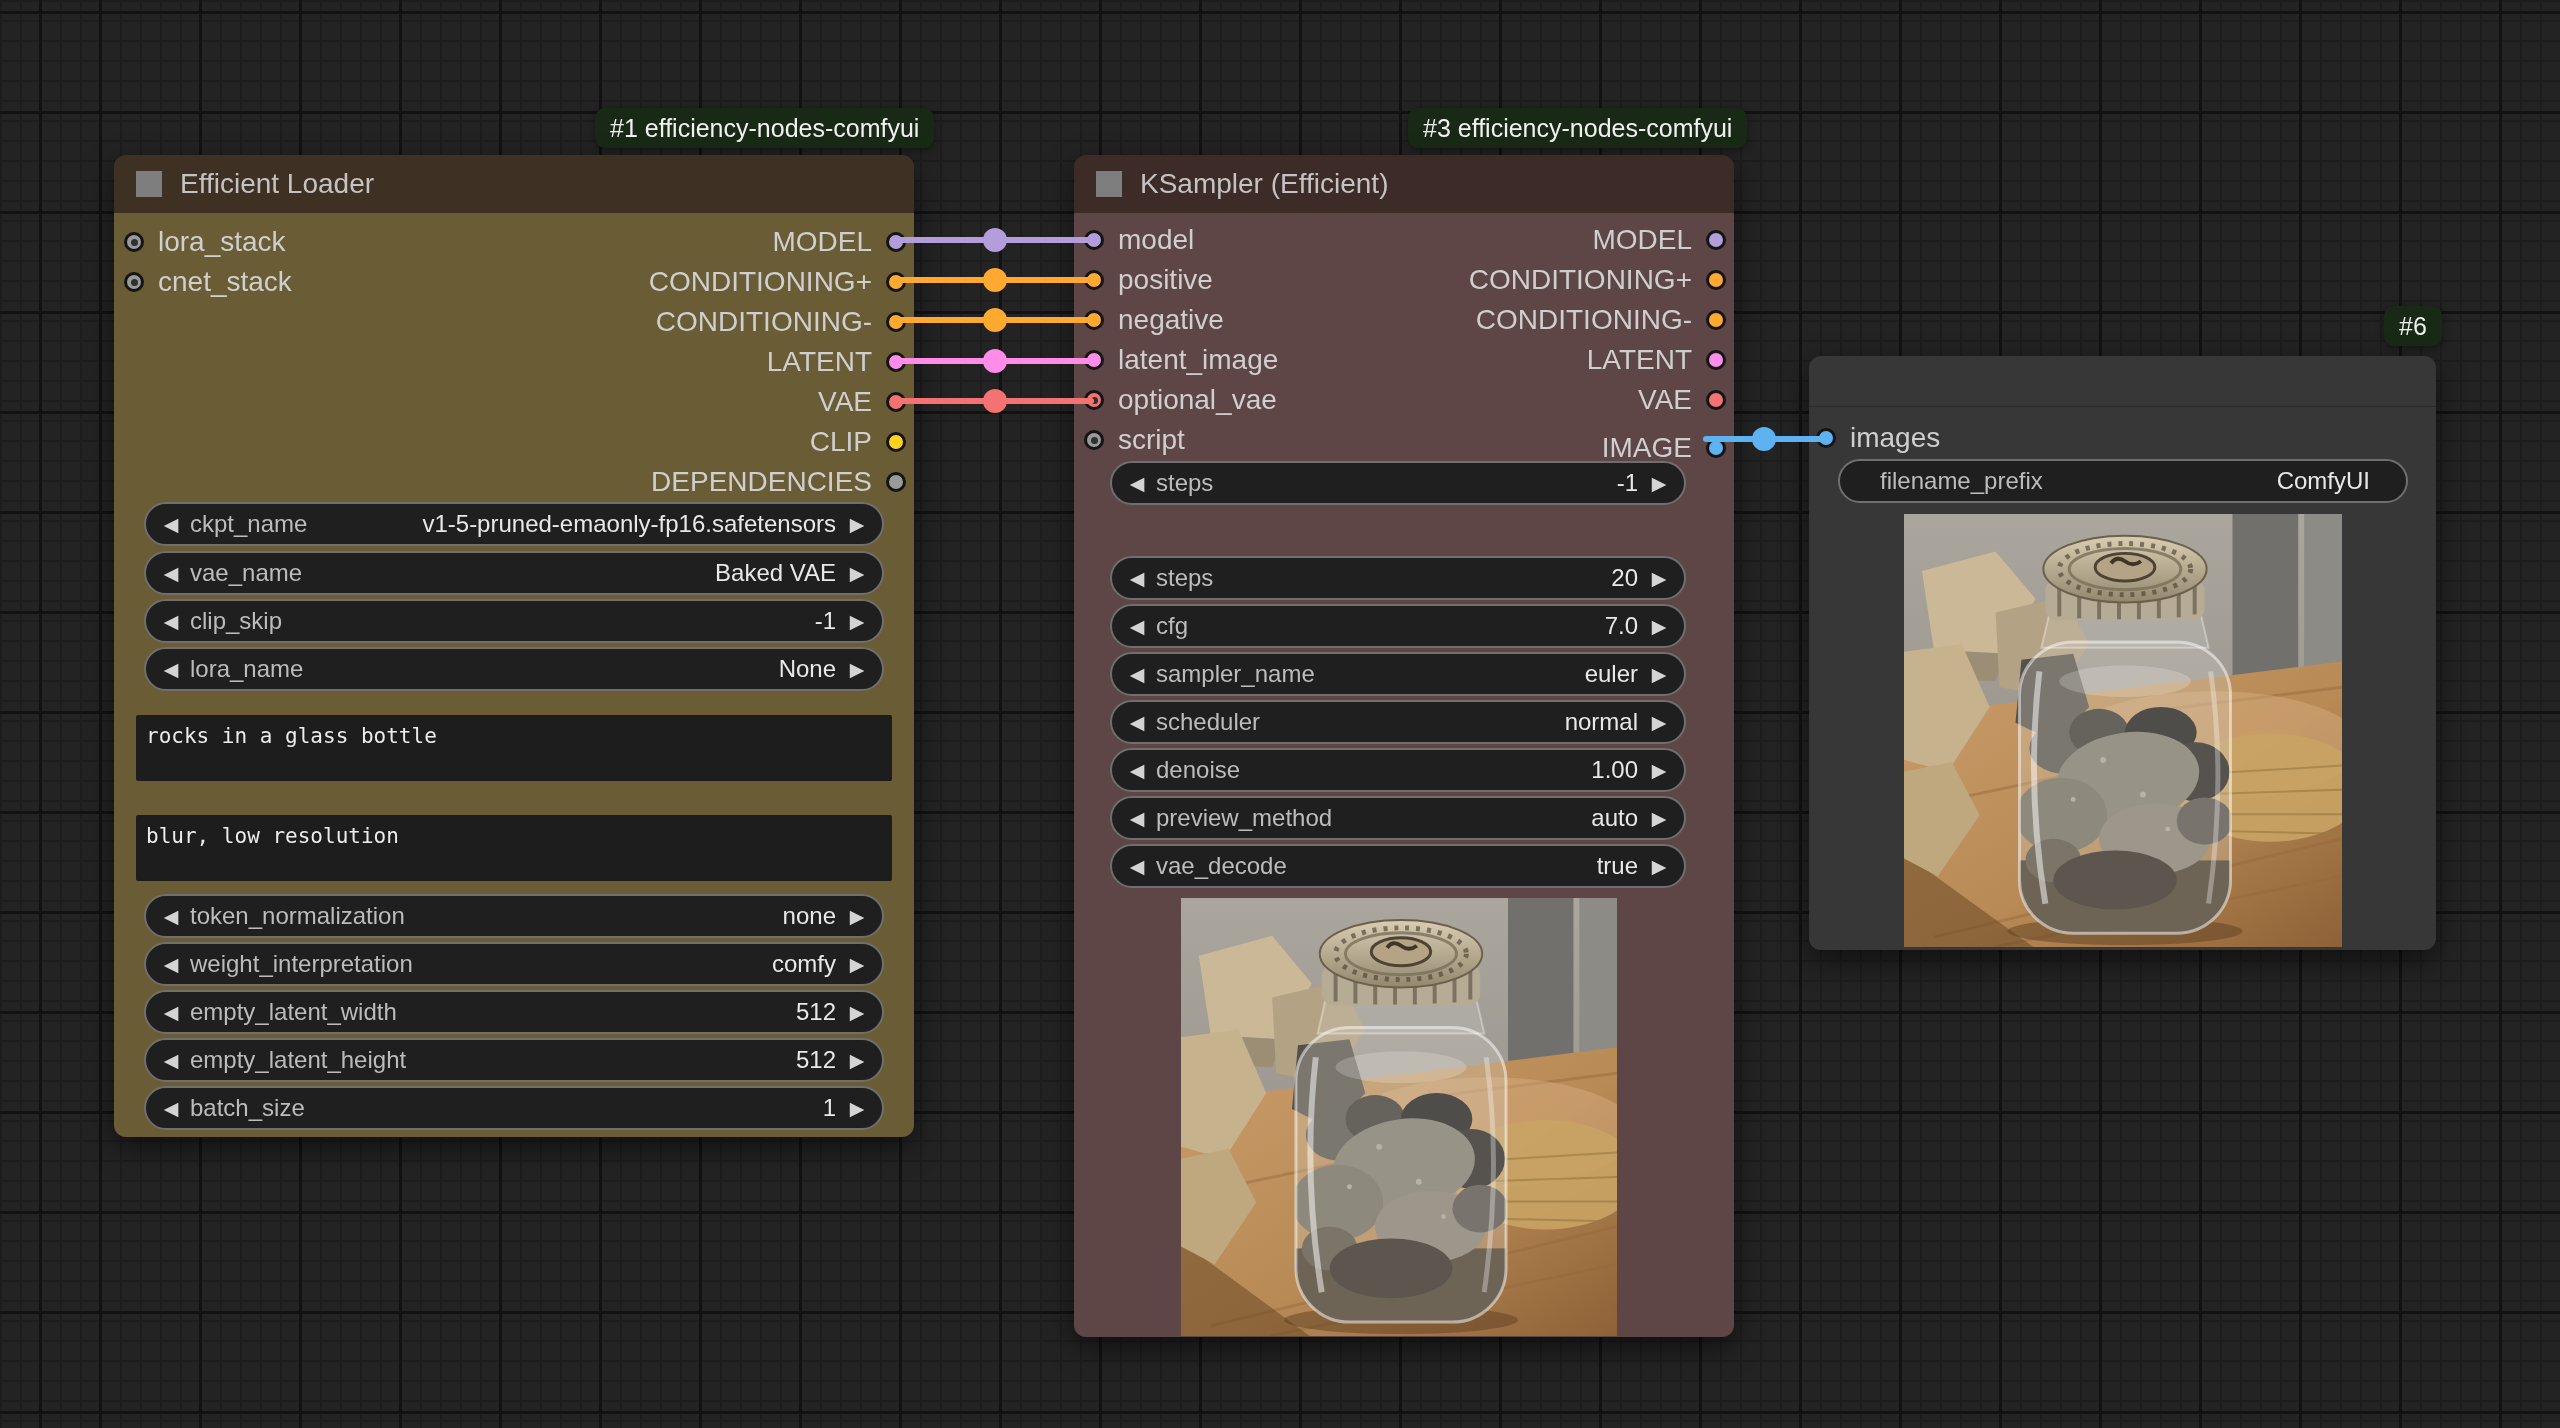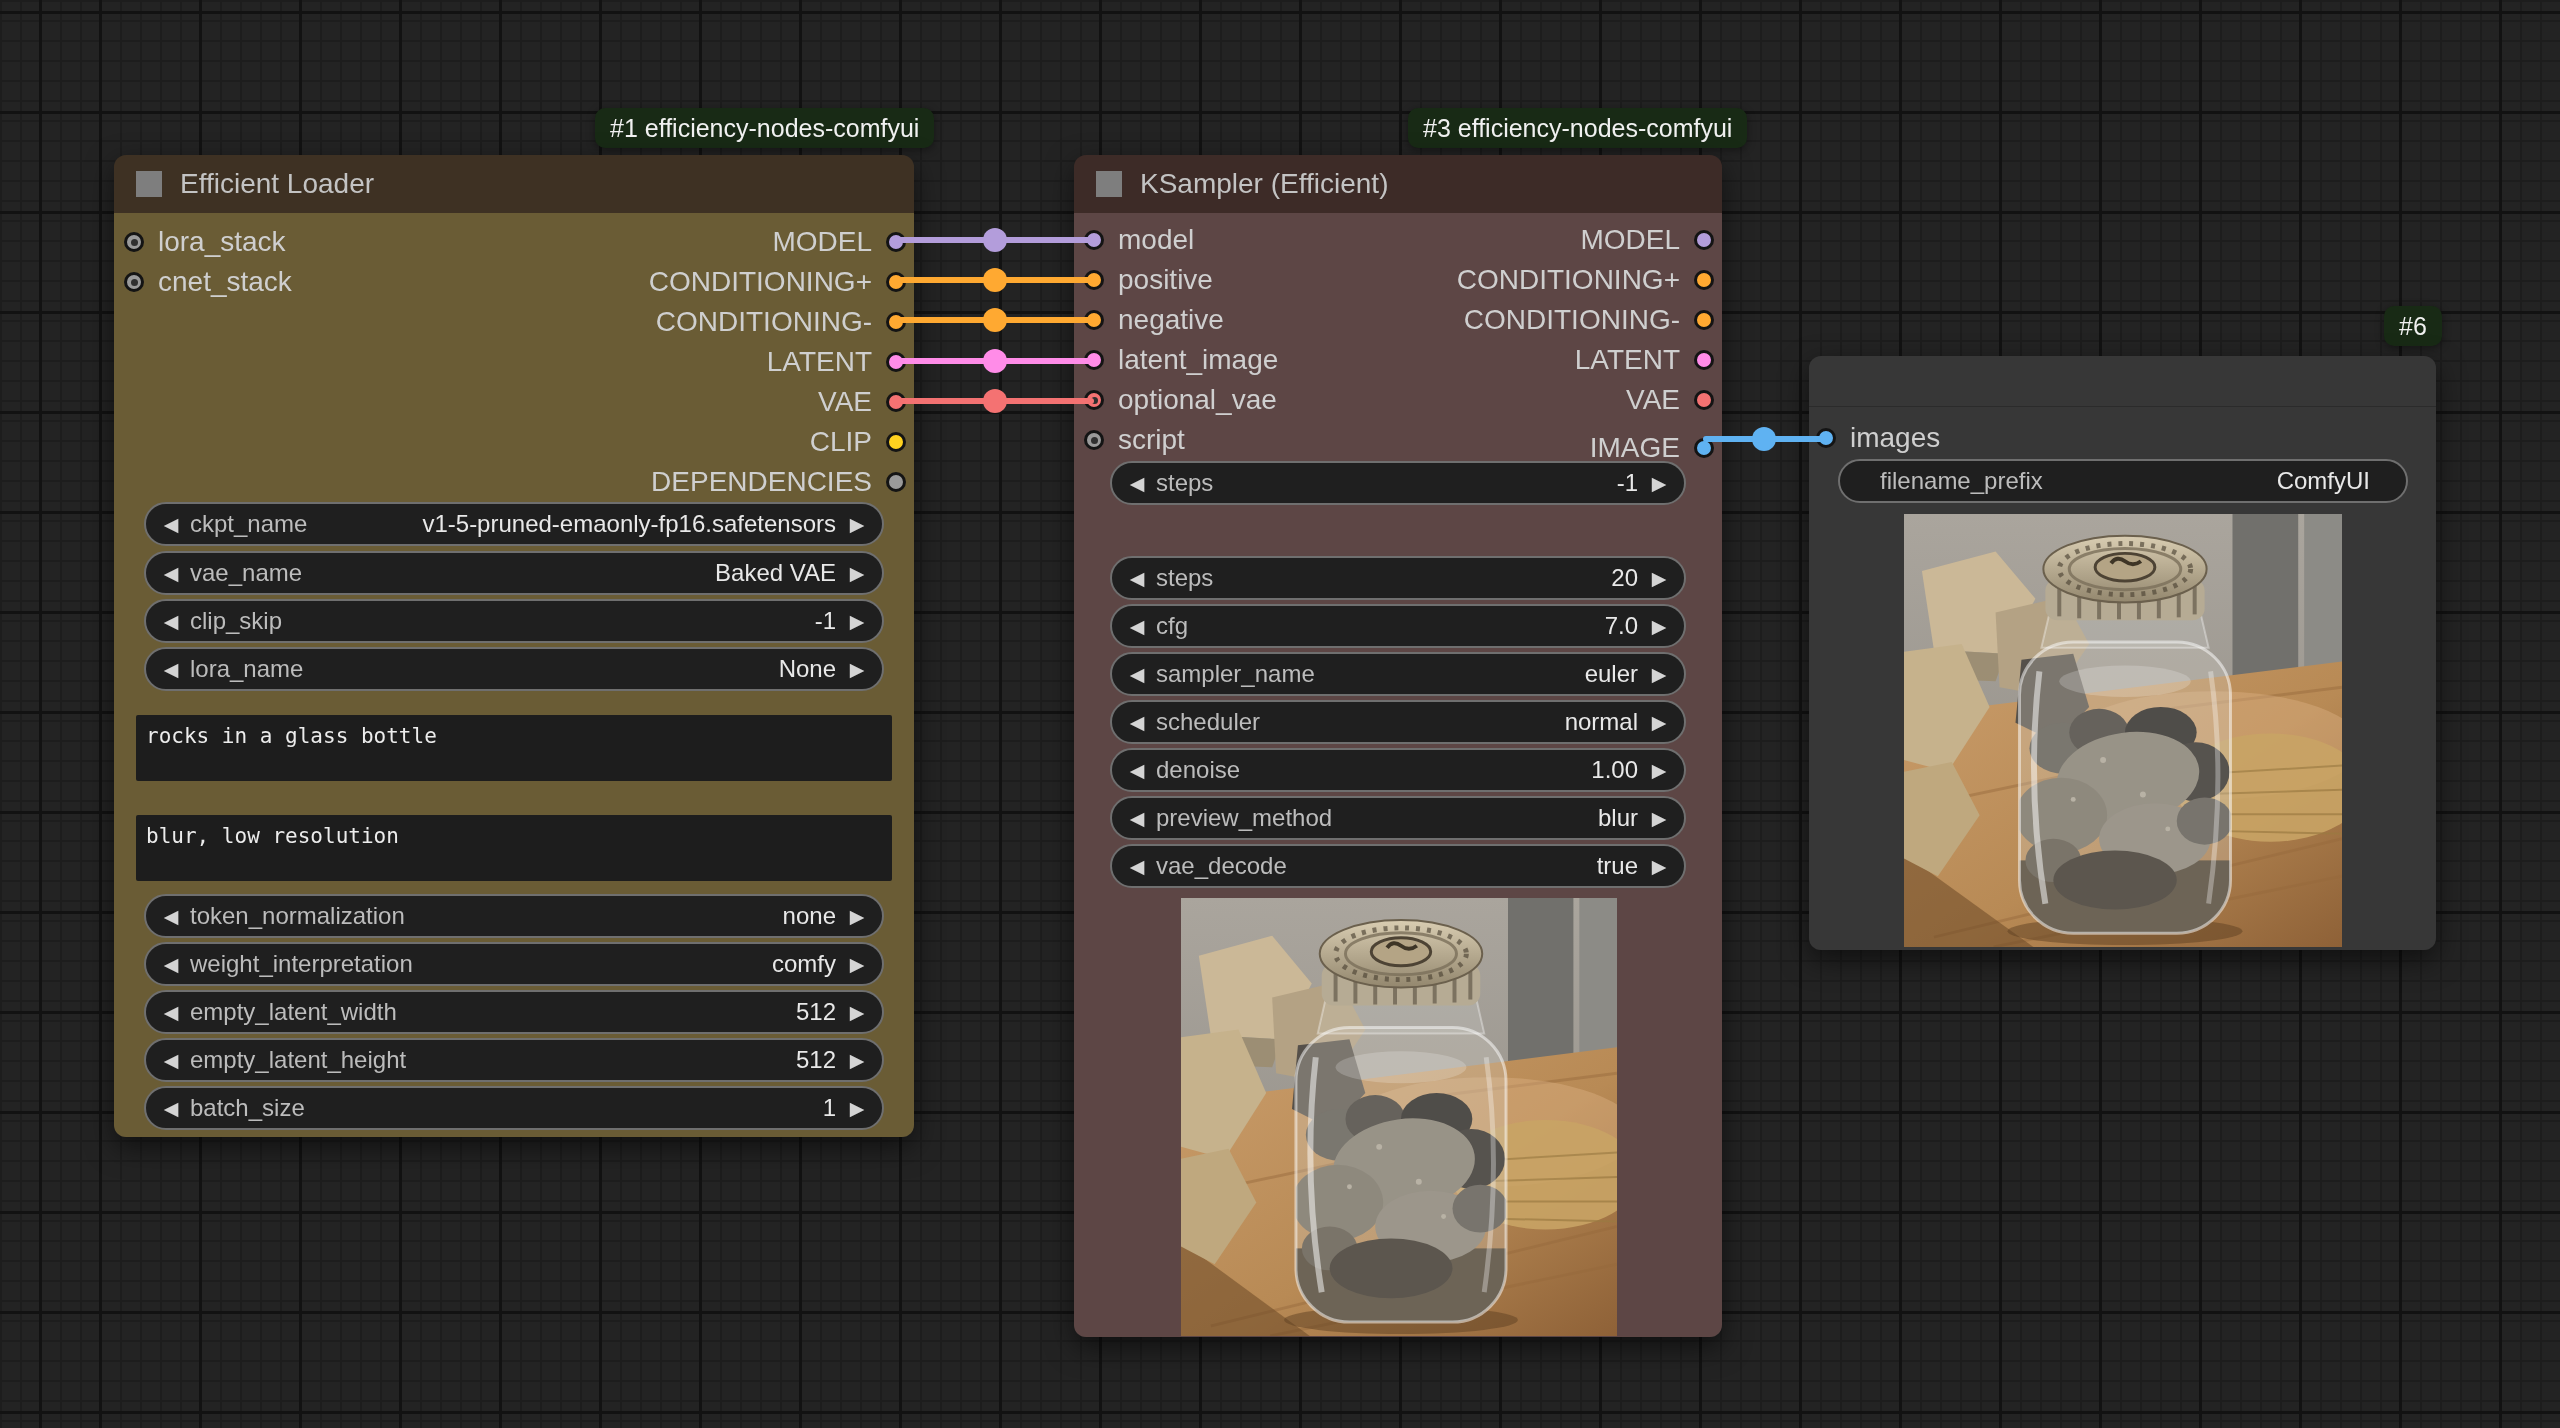--- a/index.html
+++ b/index.html
@@ -273,21 +273,21 @@
       <span class="arrow">▶</span>
     </div>
     <div class="widget" style="left:30px;top:931px;width:740px;">
       <span class="arrow">◀</span>
       <span class="wlabel">batch_size</span>
       <span class="wvalue">1</span>
       <span class="arrow">▶</span>
     </div>
   </div>
 
-  <div class="node" style="left:1074px;top:155px;width:648px;height:1182px;">
+  <div class="node" style="left:1074px;top:155px;width:648px;height:1182px;padding-left:12px;">
     <div class="node-body" style="background-color: rgb(93, 70, 69);"></div>
     <div class="node-header" style="background-color: rgb(61, 43, 39);">
       <span class="sq-icon"></span>
       <span class="node-title">KSampler (Efficient)</span>
     </div>
 
     <div class="port-row in" style="top:68px;">
       <span class="dot" style="background-color: rgb(179, 157, 219);"></span>
       <span class="port-label">model</span>
     </div>
@@ -375,21 +375,21 @@
     </div>
     <div class="widget" style="left:36px;top:593px;width:576px;">
       <span class="arrow">◀</span>
       <span class="wlabel">denoise</span>
       <span class="wvalue">1.00</span>
       <span class="arrow">▶</span>
     </div>
     <div class="widget" style="left:36px;top:641px;width:576px;">
       <span class="arrow">◀</span>
       <span class="wlabel">preview_method</span>
-      <span class="wvalue">blur</span>
+      <span class="wvalue">auto</span>
       <span class="arrow">▶</span>
     </div>
     <div class="widget" style="left:36px;top:689px;width:576px;">
       <span class="arrow">◀</span>
       <span class="wlabel">vae_decode</span>
       <span class="wvalue">true</span>
       <span class="arrow">▶</span>
     </div>
 
     <svg class="preview" style="left:107px;top:743px;" width="436" height="438" viewBox="0 0 440 440" preserveAspectRatio="none">

